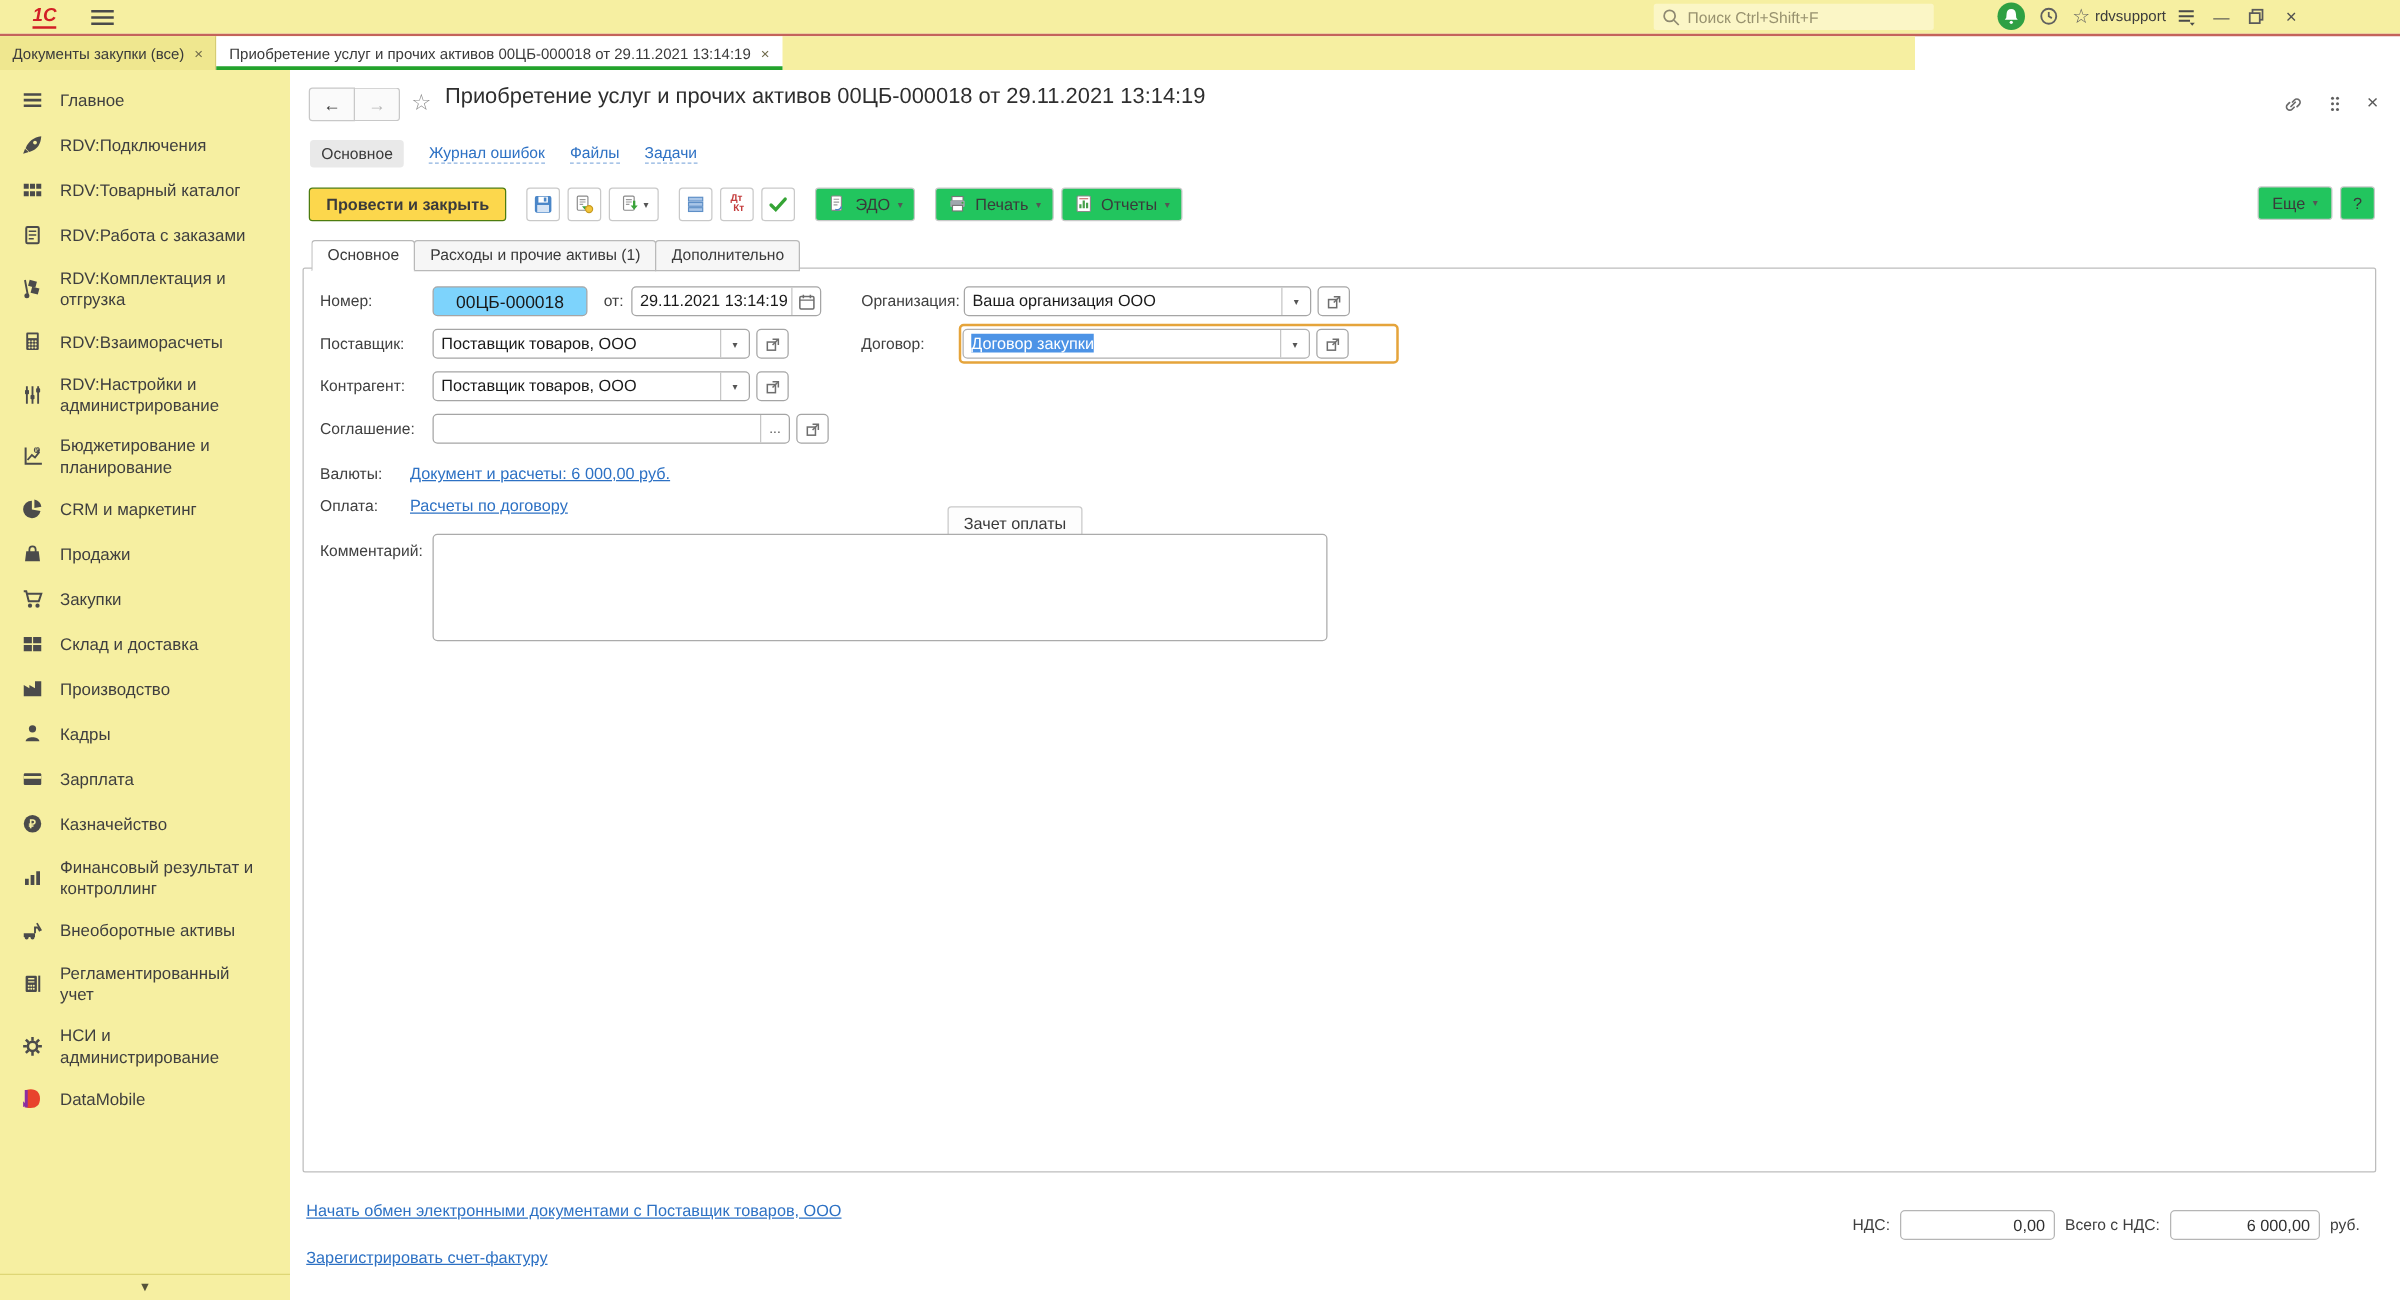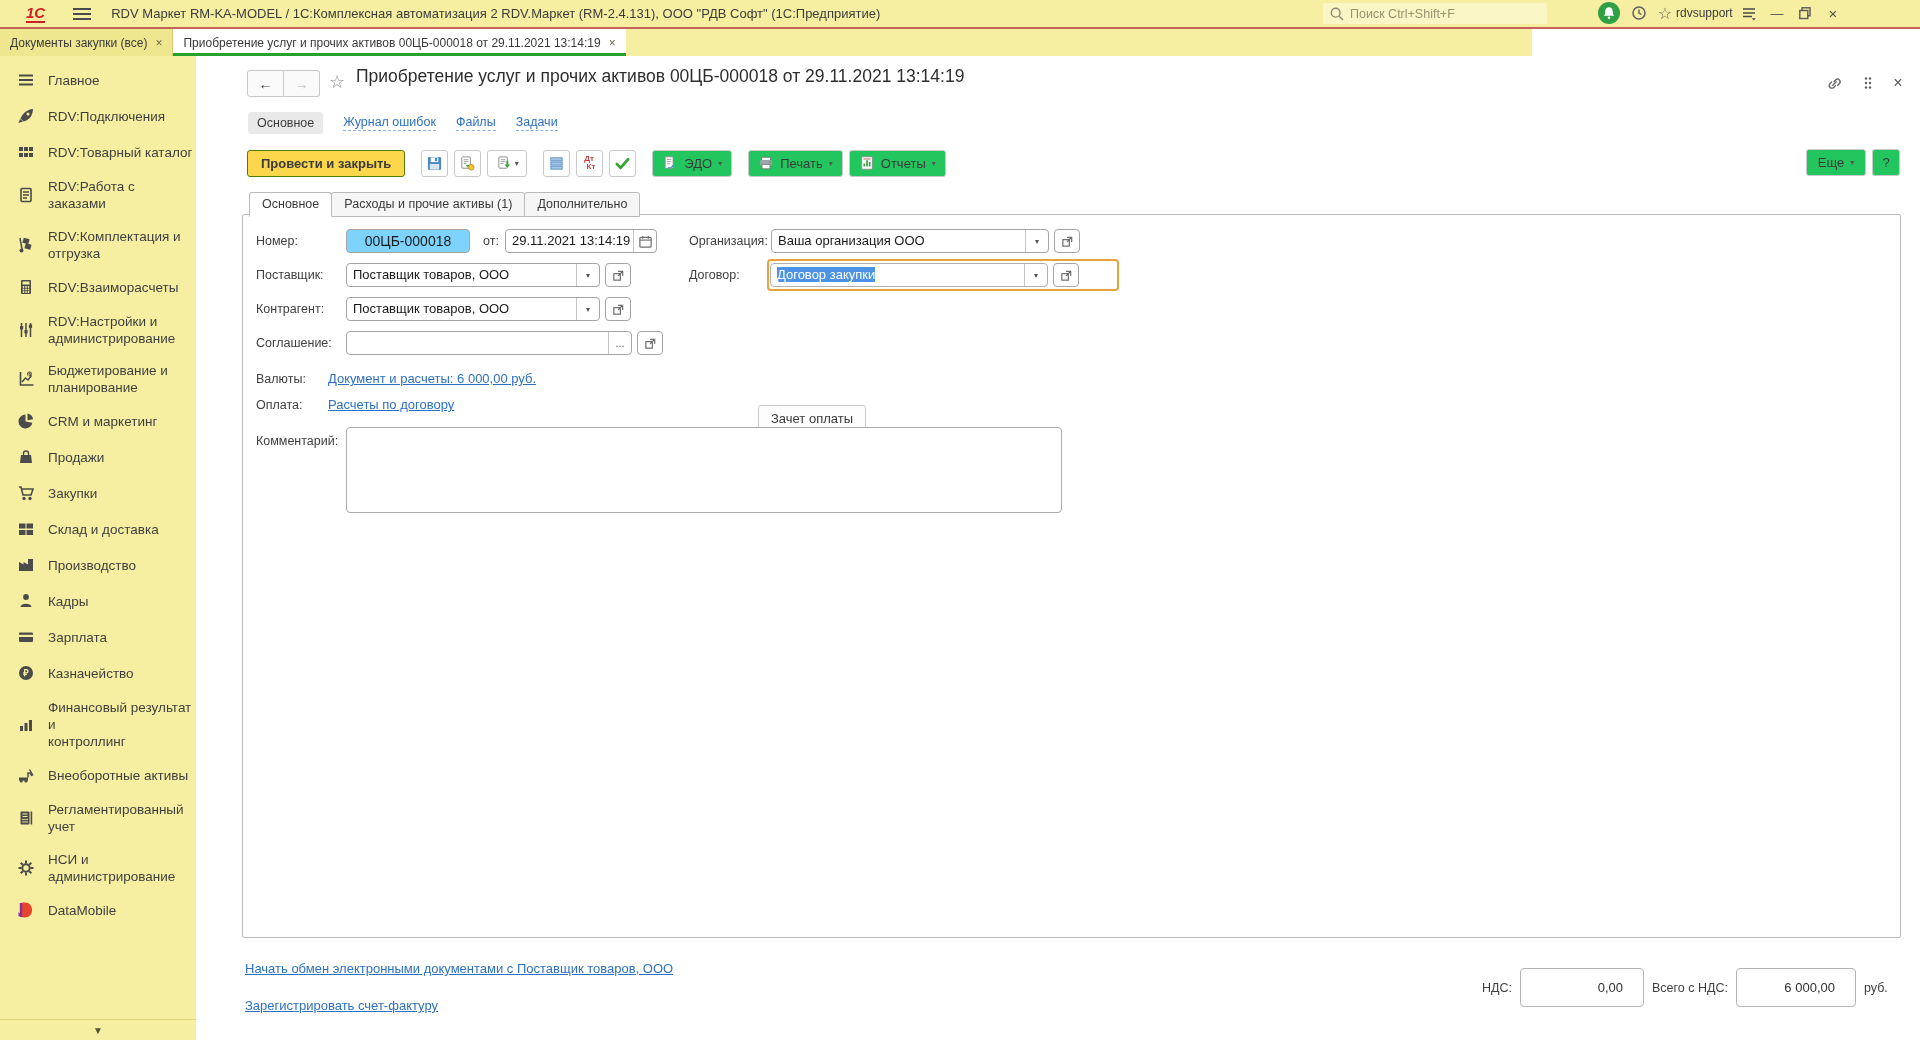--- a/index.html
+++ b/index.html
@@ -23,21 +23,21 @@
   .winglyph{font-size:13px;color:#4f4f4f;}
   
   .tabsbar{position:absolute;left:0;top:29px;width:1532px;height:27px;background:#f6efa1;display:flex;}
   .wtab{height:27px;display:flex;align-items:center;padding:0 10px;font-size:12px;color:#3a3a3a;
         position:relative;cursor:pointer;white-space:nowrap;}
   .wtab .x{margin-left:8px;color:#6f6a4a;font-size:12px;}
   .wtab.inactive{background:#efe78f;border-right:1px solid #d6cc74;max-width:190px;}
   .wtab.active{background:#fff;}
   .wtab.active .green{position:absolute;left:0;right:0;bottom:0;height:3px;background:#23a32c;}
   
-  .sidebar{position:absolute;left:0;top:56px;width:196px;height:984px;background:#f6efa1;box-sizing:border-box;}
+  .sidebar{position:absolute;left:0;top:56px;width:232px;height:984px;background:#f6efa1;box-sizing:border-box;}
   .sb-list{padding-top:14px;}
   .sb-item{display:flex;align-items:center;padding:0 0 0 16px;margin-bottom:16px;cursor:pointer;}
   .sb-item.two{margin-bottom:15px;}
   .sb-ico{width:20px;height:20px;flex:0 0 20px;display:flex;align-items:center;justify-content:center;}
   .sb-label{margin-left:12px;font-size:13.5px;line-height:17px;color:#3f3f3f;white-space:pre-line;max-width:165px;}
   .sb-foot{position:absolute;bottom:0;left:0;right:0;height:20px;border-top:1px solid #ded676;
            display:flex;align-items:center;justify-content:center;cursor:pointer;}
   .sb-foot span{color:#55533a;font-size:10px;}
   
   .main{position:absolute;left:232px;top:56px;width:1688px;height:984px;background:#fff;}
@@ -87,36 +87,35 @@
   .sel{background:#4c93e6;color:#fff;}
   .vlink{position:absolute;font-size:13px;color:#2d71c4;text-decoration:underline;cursor:pointer;white-space:nowrap;}
   .fbtn{position:absolute;height:26px;border:1px solid #c9c9c9;border-radius:3px;background:#fdfdfd;
         font-size:13px;color:#3a3a3a;padding:0 12px;cursor:pointer;font-family:inherit;margin-top:16px;}
   .commentbox{position:absolute;border:1px solid #ababab;border-radius:4px;resize:none;
               font-family:inherit;font-size:13px;padding:4px 6px;box-sizing:border-box;}
   
   .blink{position:absolute;font-size:13px;color:#2d71c4;text-decoration:underline;cursor:pointer;white-space:nowrap;}
   .totals{position:absolute;left:1250px;top:912px;display:flex;align-items:center;gap:8px;}
   .totlabel{font-size:12.5px;color:#404040;}
-  .totbox{height:39px;border:1px solid #b5b5b5;border-radius:4px;box-sizing:border-box;background:#fff;
-          font-size:13px;color:#2f2f2f;display:flex;align-items:center;justify-content:flex-end;padding:0 20px;}
+  .totbox{height:24px;border:1px solid #b5b5b5;border-radius:4px;box-sizing:border-box;background:#fff;
+          font-size:13px;color:#2f2f2f;display:flex;align-items:center;justify-content:flex-end;padding:0 7px;}
 </style>
 </head>
 <body>
 
 <div class="app">
 
   <div class="topbar">
     <div class="logo1c">1С</div>
     <div class="burger">
         <i></i>
         <i></i>
         <i></i>
       </div>
-    <div class="apptitle">RDV Маркет RM-KA-MODEL / 1С:Комплексная автоматизация 2 RDV.Маркет (RM-2.4.131), ООО "РДВ Софт"  (1С:Предприятие)</div>
   </div>
   <div class="search">
     <svg width="16" height="16" viewBox="0 0 16 16">
         <circle cx="6.7" cy="6.7" r="4.4" fill="none" stroke="#8e8871" stroke-width="1.4"></circle>
         <path d="M10.2 10.2L14 14" stroke="#8e8871" stroke-width="1.4"></path>
       </svg>
     <span>Поиск Ctrl+Shift+F</span>
   </div>
   <div class="tb-ico bellwrap" style="left:1598px;">
     <svg width="18" height="18" viewBox="0 0 18 18">

